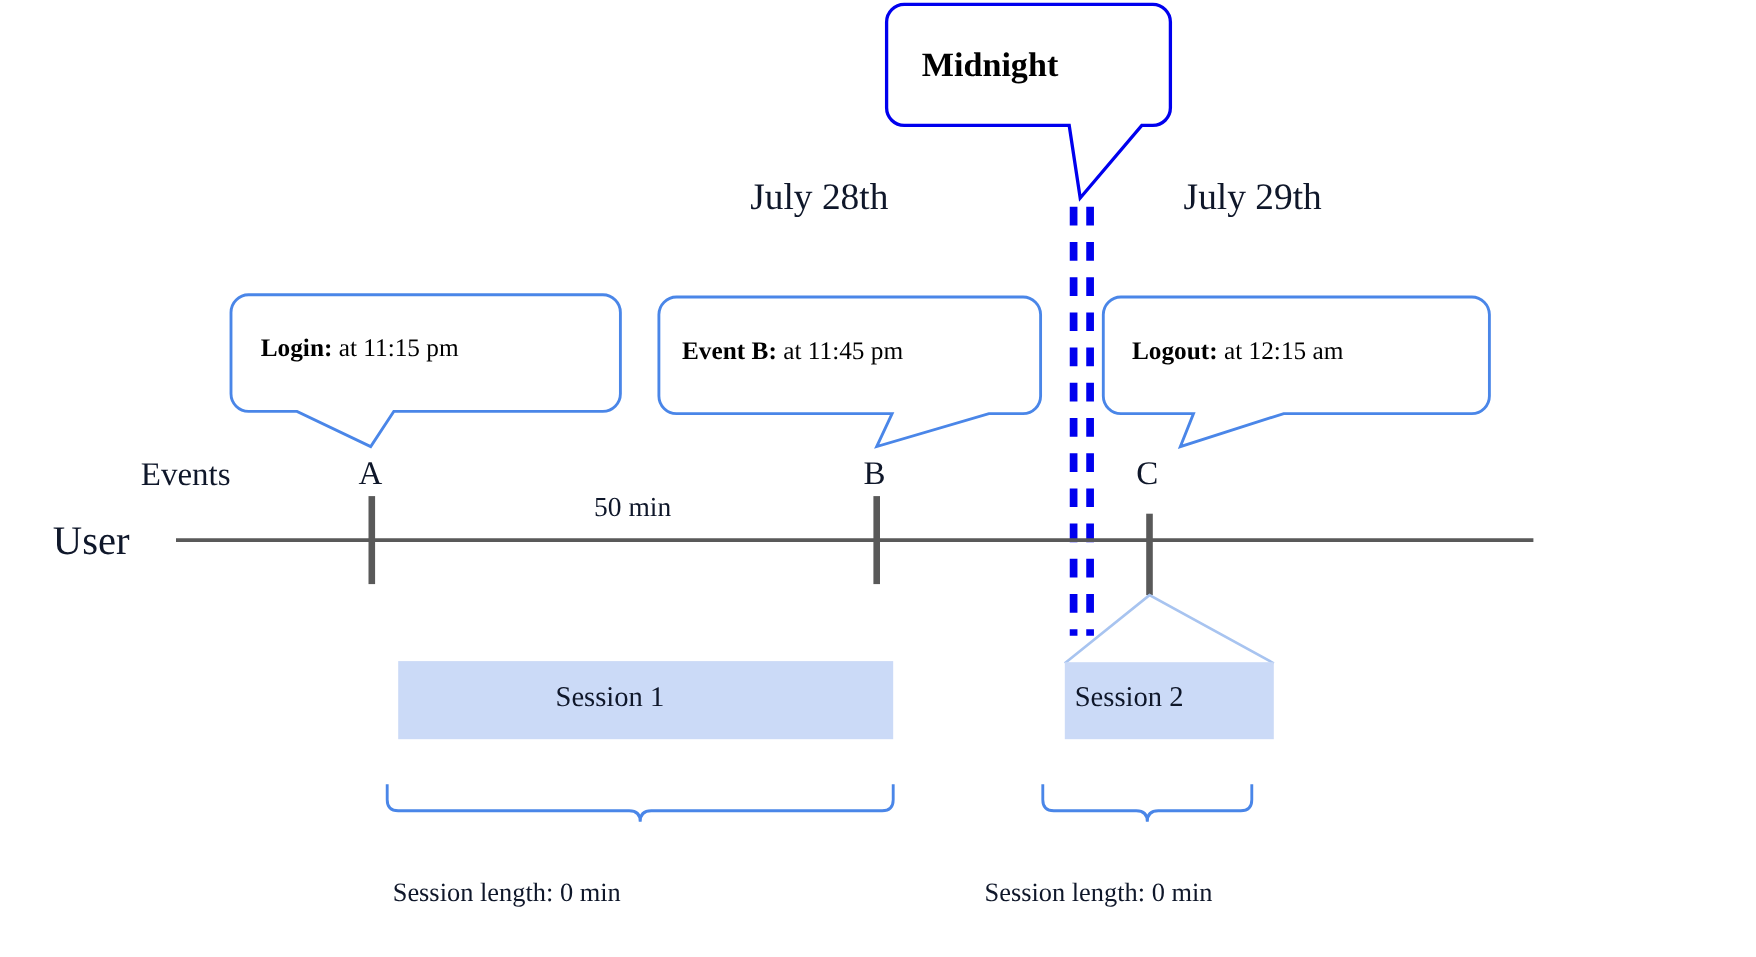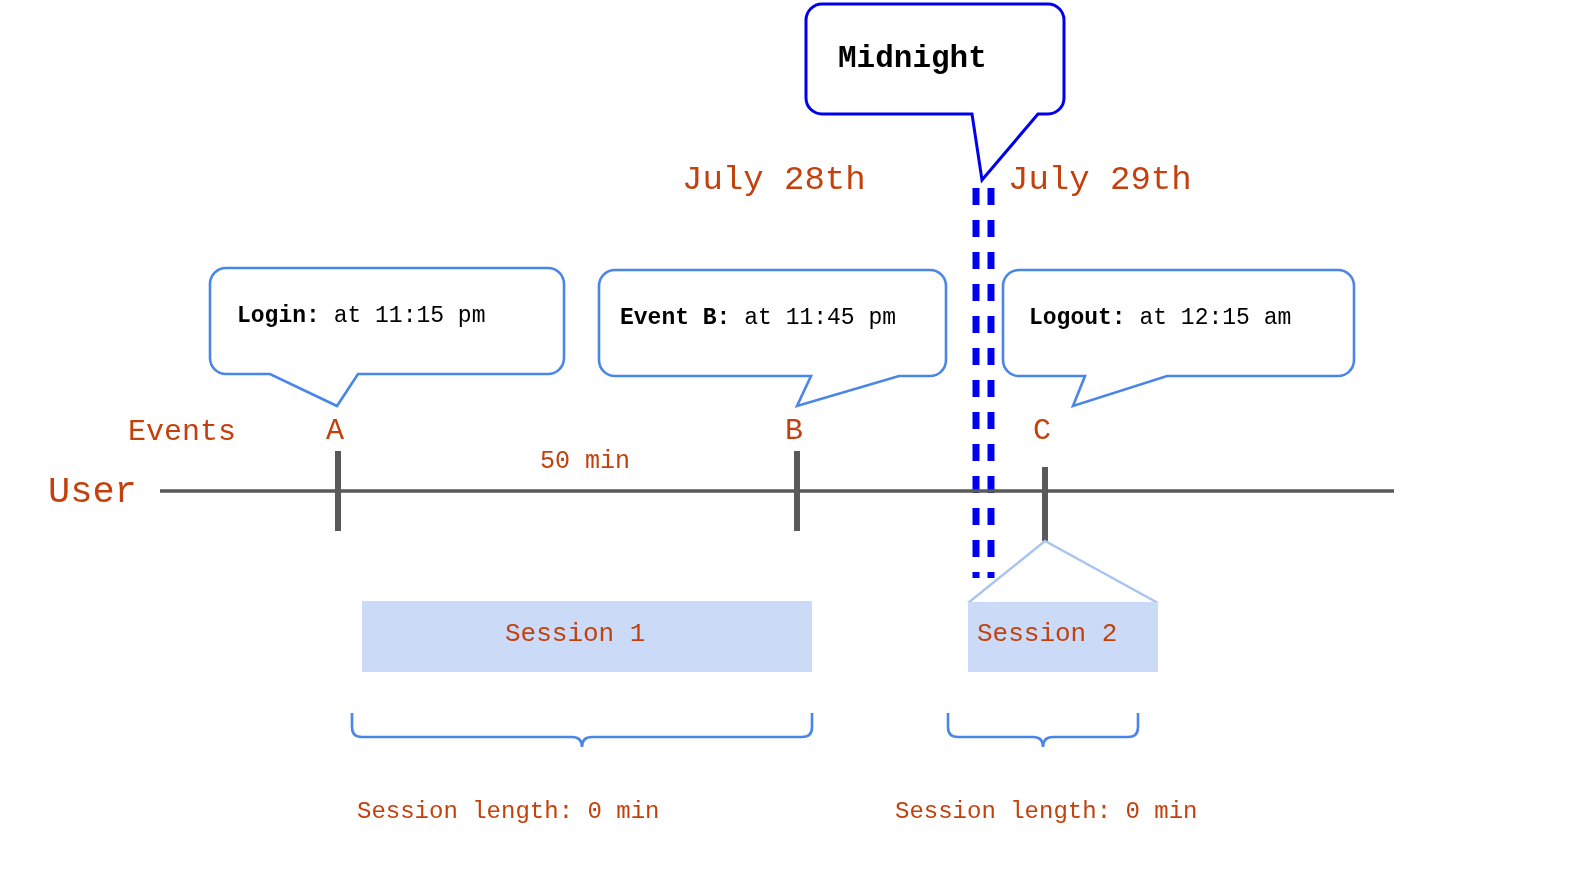--- a/index.html
+++ b/index.html
@@ -6,32 +6,32 @@
     margin: 0;
     padding: 0;
     background: #ffffff;
   }
   #stage {
     position: relative;
     width: 1394px;
     height: 870px;
     background: #ffffff;
     overflow: hidden;
-    font-family: Liberation Mono, monospace;
+    font-family: Liberation Serif, serif;
   }
   #vector {
     position: absolute;
     left: 0;
     top: 0;
     width: 1596px;
     height: 870px;
   }
   .lbl {
     position: absolute;
-    color: #c2410c;
+    color: #0f172a;
     white-space: nowrap;
     line-height: 1;
     text-align: center;
   }
   .callout-text {
     position: absolute;
     white-space: nowrap;
     color: #000000;
     font-size: 23px;
     line-height: 1;
@@ -149,21 +149,21 @@
          Q 1043 737 1053 737
          L 1128 737
          Q 1138 737 1138 727
          L 1138 713" fill="none" stroke="#4A86E8" stroke-width="2.6"></path>
   </svg>
 
   <div class="midnight-text" style="left:838px; top:43px;">Midnight</div>
 
   <div class="lbl date-lbl" style="left:682px; top:163px;">July 28th</div>
 
-  <div class="lbl date-lbl" style="left:1008px; top:163px;">July 29th</div>
+  <div class="lbl date-lbl" style="left:1076px; top:163px;">July 29th</div>
 
   <div class="callout-text" style="left:237px; top:305px;">
     <b>Login:</b><span> at 11:15 pm</span>
   </div>
 
   <div class="callout-text" style="left:620px; top:307px;">
     <b>Event B:</b><span> at 11:45 pm</span>
   </div>
 
   <div class="callout-text" style="left:1029px; top:307px;">

